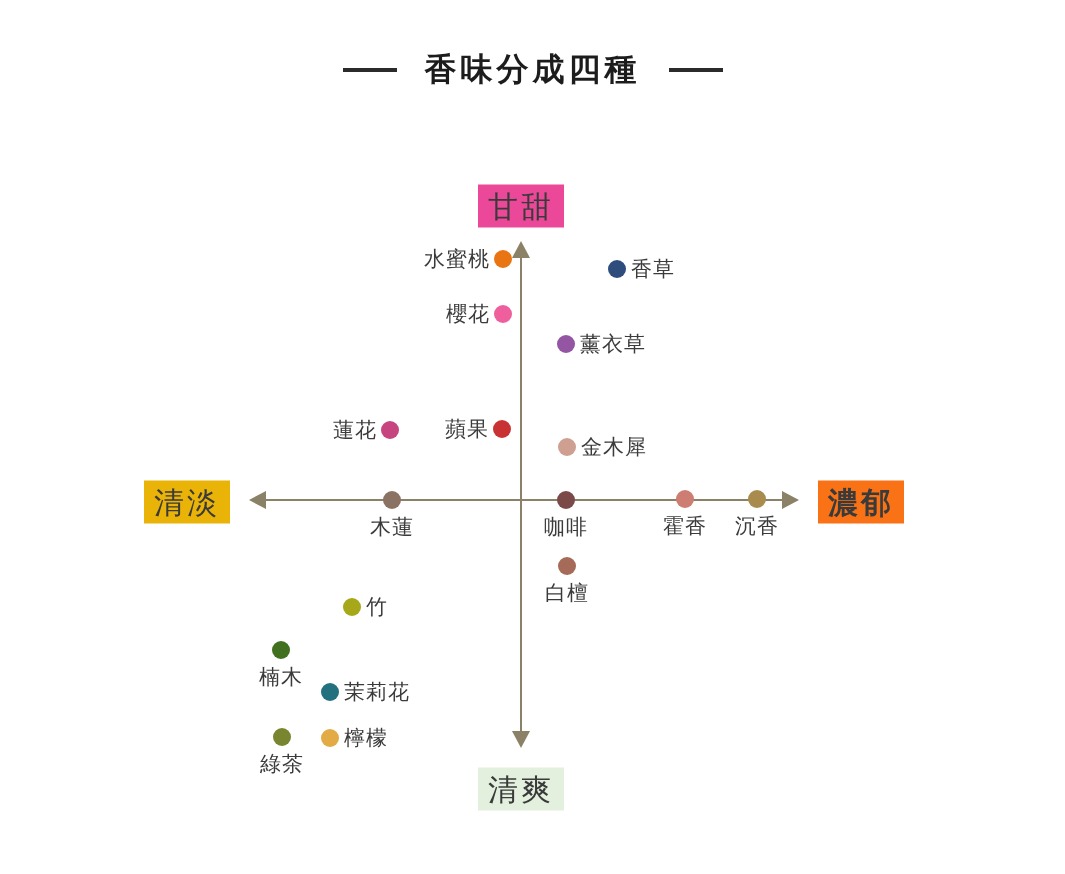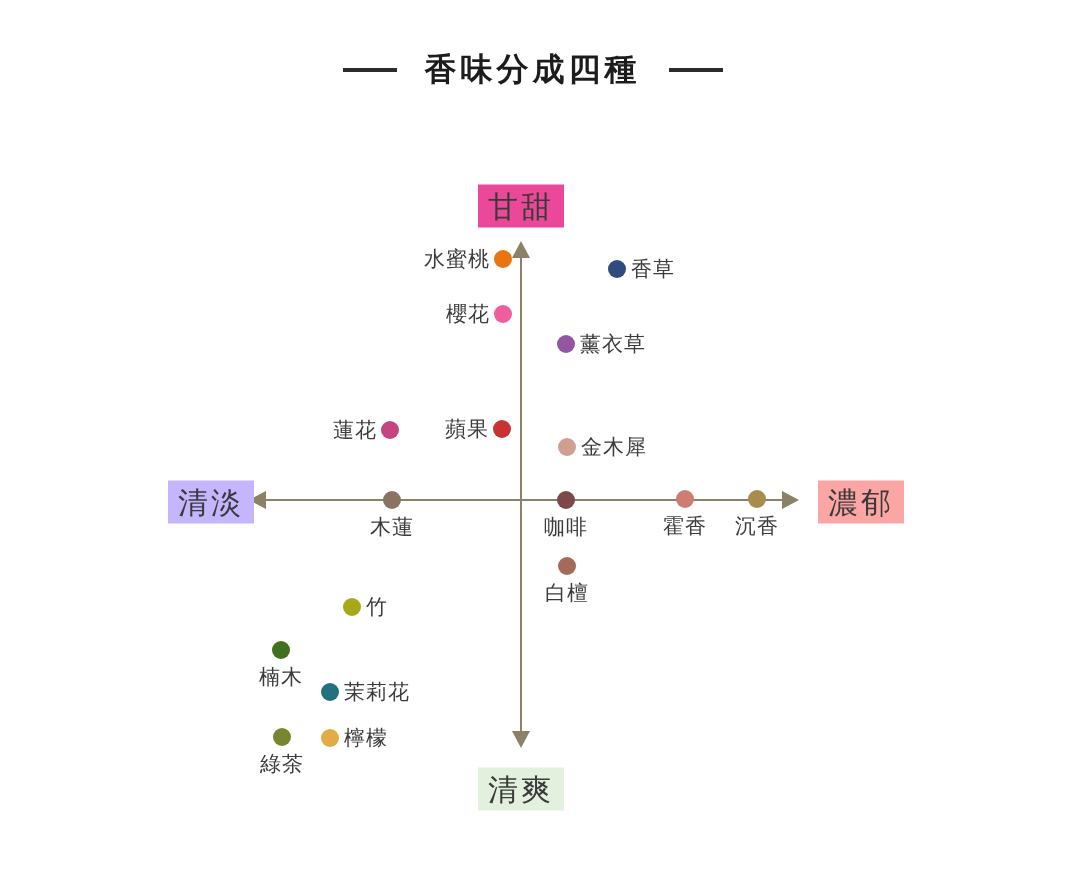--- a/index.html
+++ b/index.html
@@ -110,22 +110,22 @@
 
   <div class="axis-line v-line" style="background: rgb(138, 129, 102);"></div>
   <div class="axis-line h-line" style="background: rgb(138, 129, 102);"></div>
   <div class="arrowhead arrow-up" style="border-bottom-color: rgb(138, 129, 102);"></div>
   <div class="arrowhead arrow-down" style="border-top-color: rgb(138, 129, 102);"></div>
   <div class="arrowhead arrow-left" style="border-right-color: rgb(138, 129, 102);"></div>
   <div class="arrowhead arrow-right" style="border-left-color: rgb(138, 129, 102);"></div>
 
   <div class="quad-label quad-top" style="background: #ec4899;">甘甜</div>
   <div class="quad-label quad-bottom" style="background: rgb(227, 240, 222);">清爽</div>
-  <div class="quad-label quad-left" style="background: #c4b5fd; margin-left: 24px;">清淡</div>
-  <div class="quad-label quad-right" style="background: #fca5a5;">濃郁</div>
+  <div class="quad-label quad-left" style="background: #eab308;">清淡</div>
+  <div class="quad-label quad-right" style="background: #f97316; font-weight: bold;">濃郁</div>
 
   <div id="points-layer">
       <div class="point" style="left: 503px; top: 259px;">
         <span class="dot" style="background: rgb(232, 117, 17);"></span>
         <span class="pt-label side-left">水蜜桃</span>
       </div>
       <div class="point" style="left: 617px; top: 269px;">
         <span class="dot" style="background: rgb(46, 77, 124);"></span>
         <span class="pt-label side-right">香草</span>
       </div>

